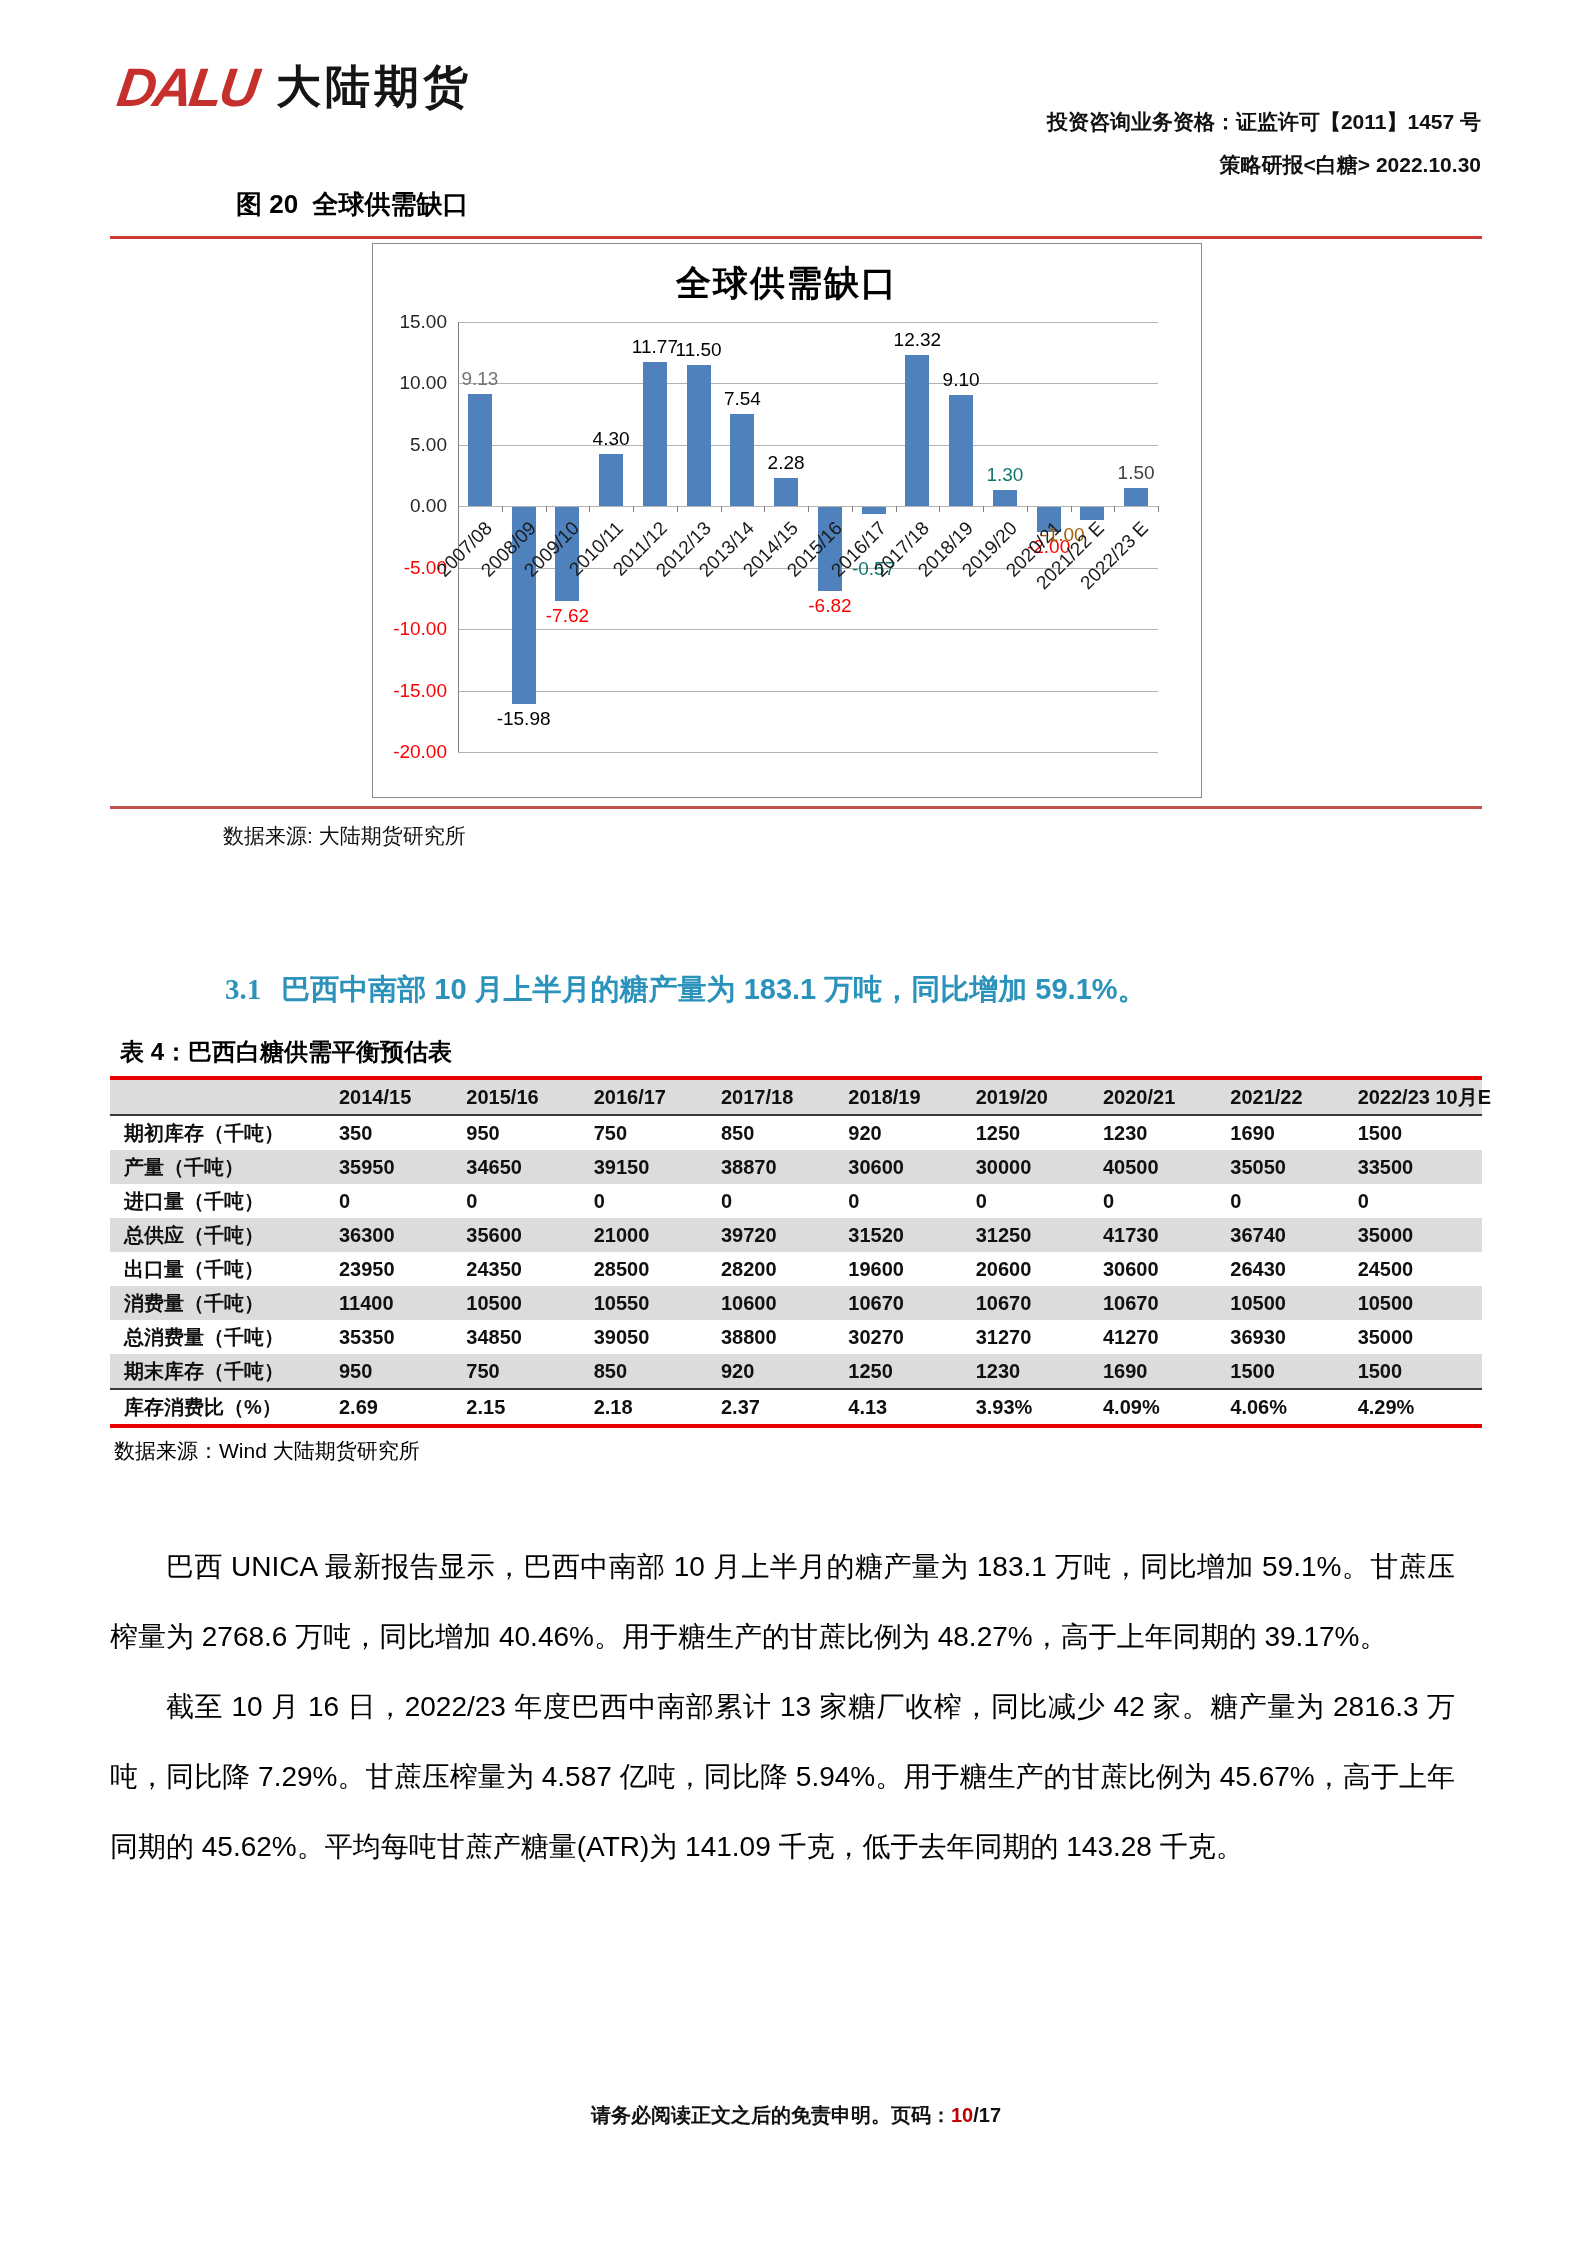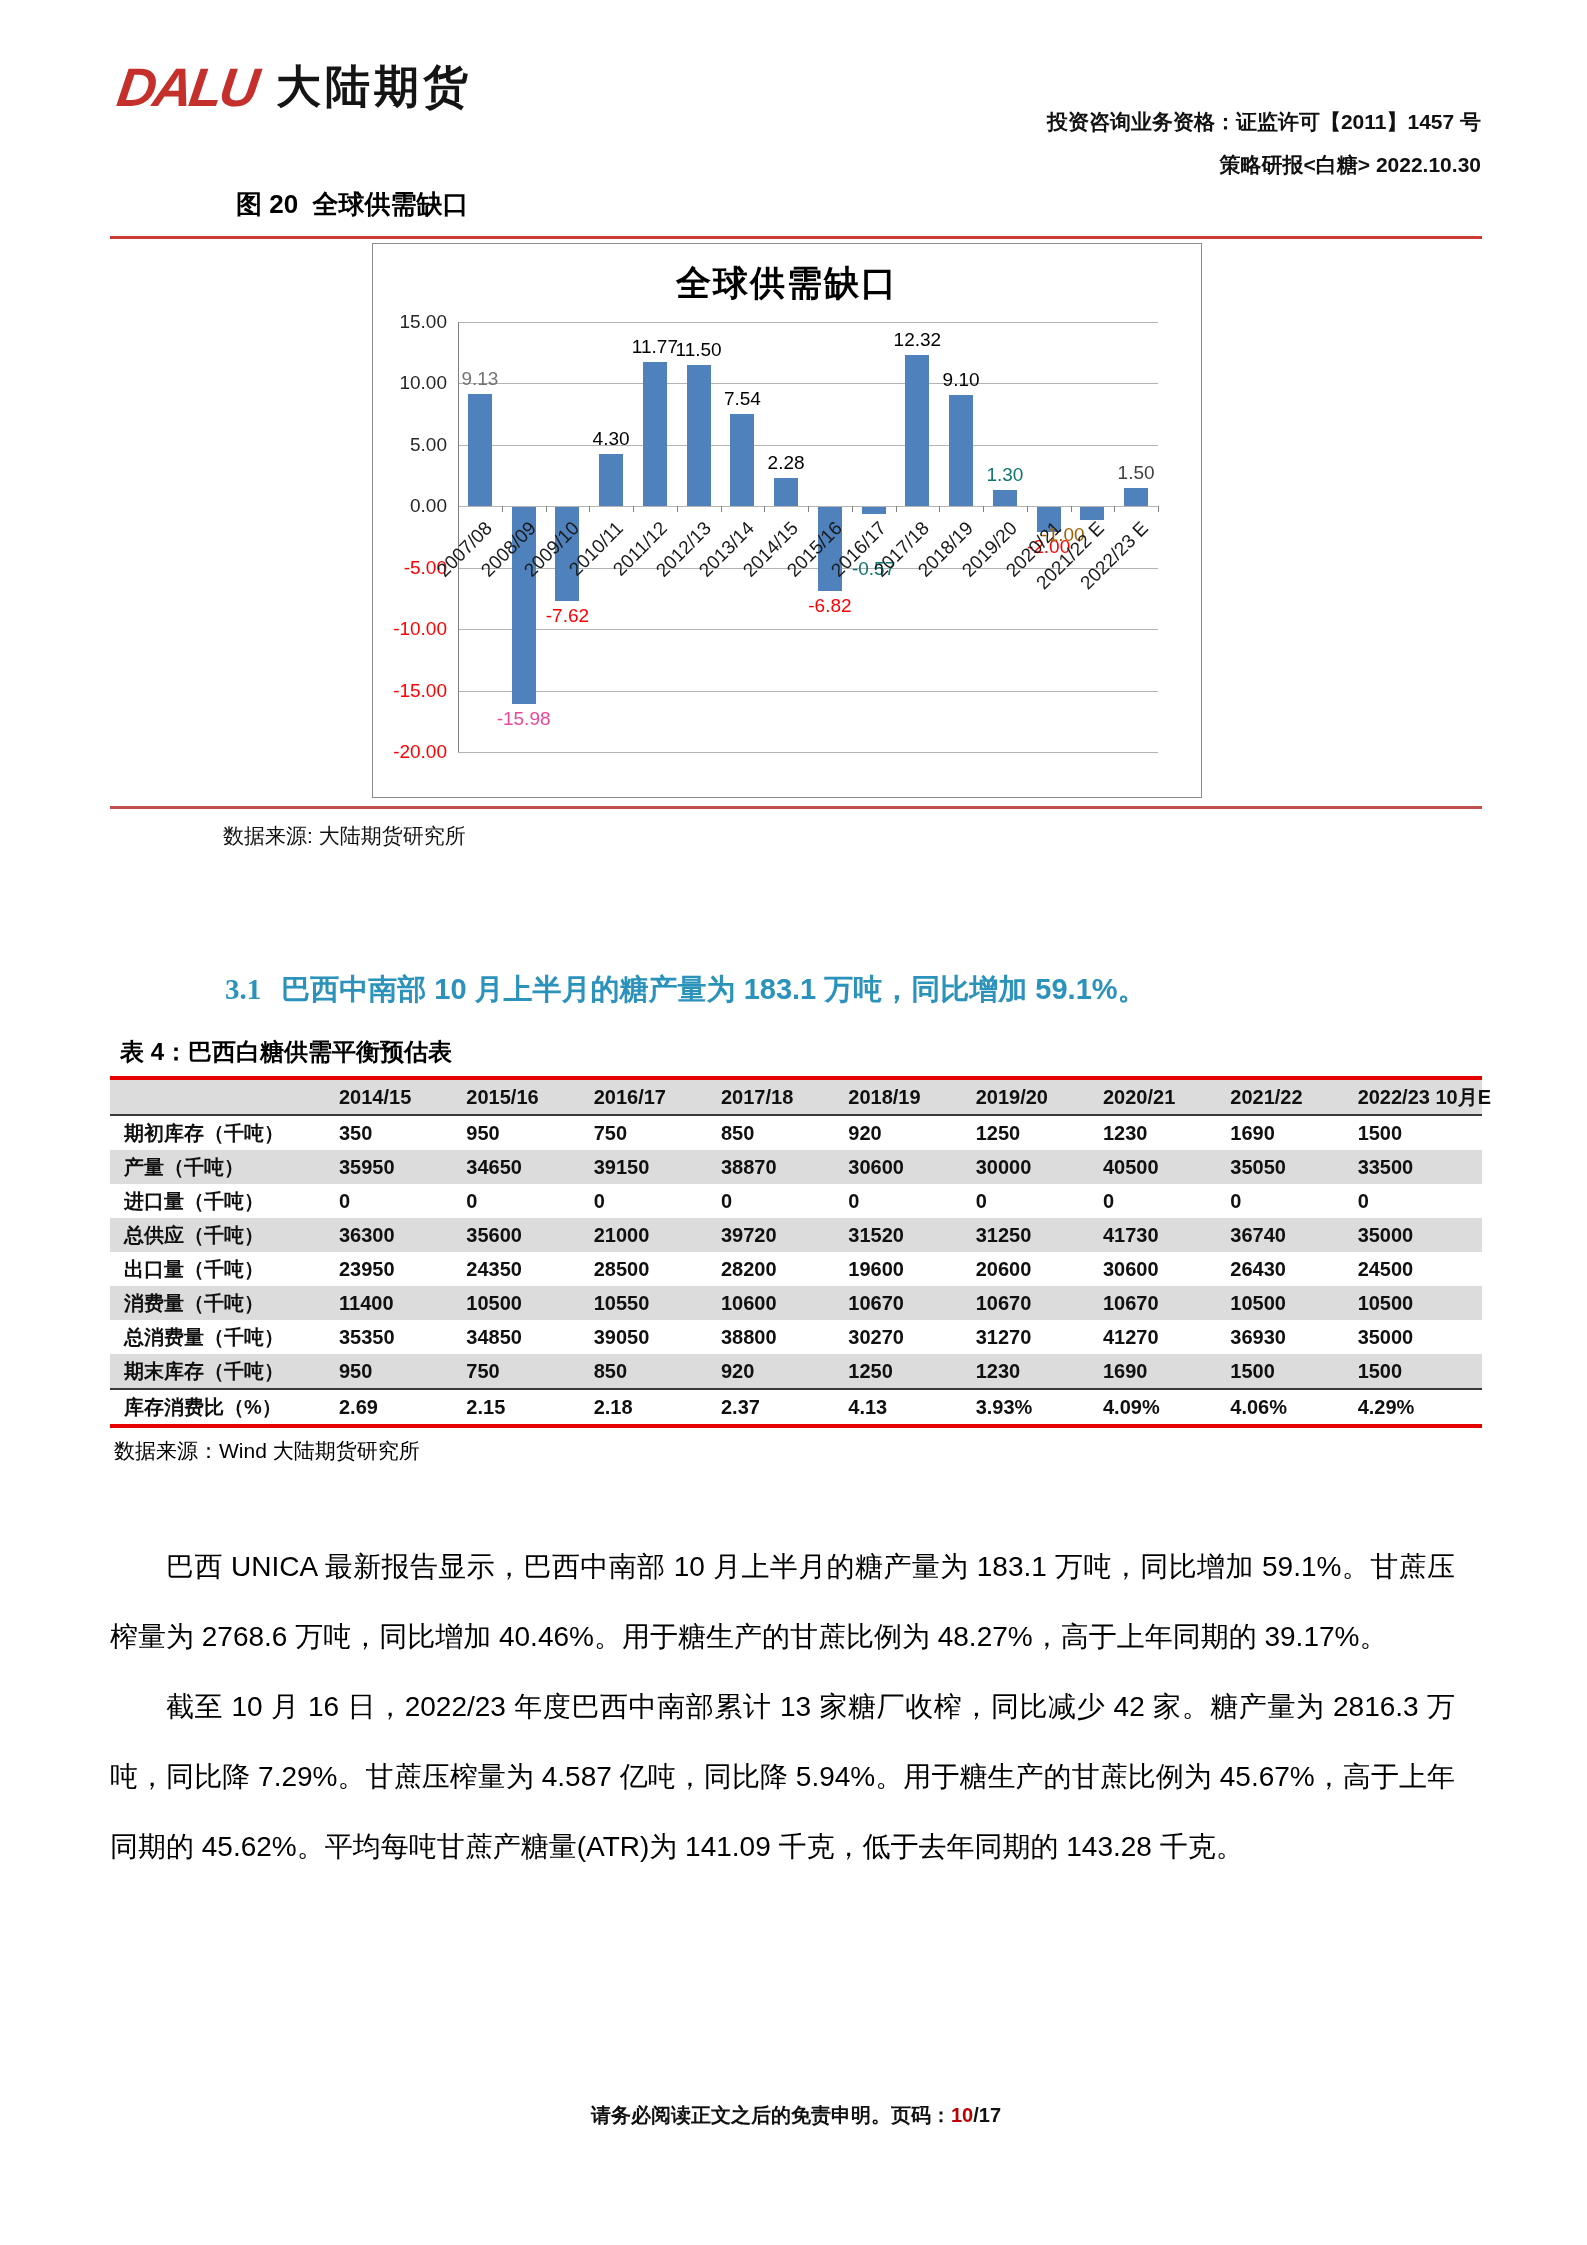--- a/index.html
+++ b/index.html
@@ -118,21 +118,21 @@
         <div class="tick" style="left: 566.3px; top: 262.3px;"></div>
         <div class="tick" style="left: 610px; top: 262.3px;"></div>
         <div class="tick" style="left: 653.8px; top: 262.3px;"></div>
         <div class="tick" style="left: 697.5px; top: 262.3px;"></div>
         <div class="tick" style="left: 741.3px; top: 262.3px;"></div>
         <div class="tick" style="left: 785px; top: 262.3px;"></div>
         <div class="bar" style="left: 94.9px; top: 150.1px; height: 112.2px; background: rgb(79, 129, 189);"></div>
         <div class="dlabel" style="left: 61.9px; top: 123.1px; color: #737373;">9.13</div>
         <div class="catlabel" style="left: -11.1px; top: 274.3px;">2007/08</div>
         <div class="bar" style="left: 138.6px; top: 263.3px; height: 196.3px; background: rgb(79, 129, 189);"></div>
-        <div class="dlabel" style="left: 105.6px; top: 462.6px; color: #ec4899;">-15.98</div>
+        <div class="dlabel" style="left: 105.6px; top: 462.6px; color: #000000;">-15.98</div>
         <div class="catlabel" style="left: 32.6px; top: 274.3px;">2008/09</div>
         <div class="bar" style="left: 182.4px; top: 263.3px; height: 93.6px; background: rgb(79, 129, 189);"></div>
         <div class="dlabel" style="left: 149.4px; top: 359.9px; color: rgb(255, 0, 0);">-7.62</div>
         <div class="catlabel" style="left: 76.4px; top: 274.3px;">2009/10</div>
         <div class="bar" style="left: 226.1px; top: 209.5px; height: 52.8px; background: rgb(79, 129, 189);"></div>
         <div class="dlabel" style="left: 193.1px; top: 182.5px; color: rgb(0, 0, 0);">4.30</div>
         <div class="catlabel" style="left: 120.1px; top: 274.3px;">2010/11</div>
         <div class="bar" style="left: 269.9px; top: 117.7px; height: 144.6px; background: rgb(79, 129, 189);"></div>
         <div class="dlabel" style="left: 236.9px; top: 90.7px; color: rgb(0, 0, 0);">11.77</div>
         <div class="catlabel" style="left: 163.9px; top: 274.3px;">2011/12</div>

